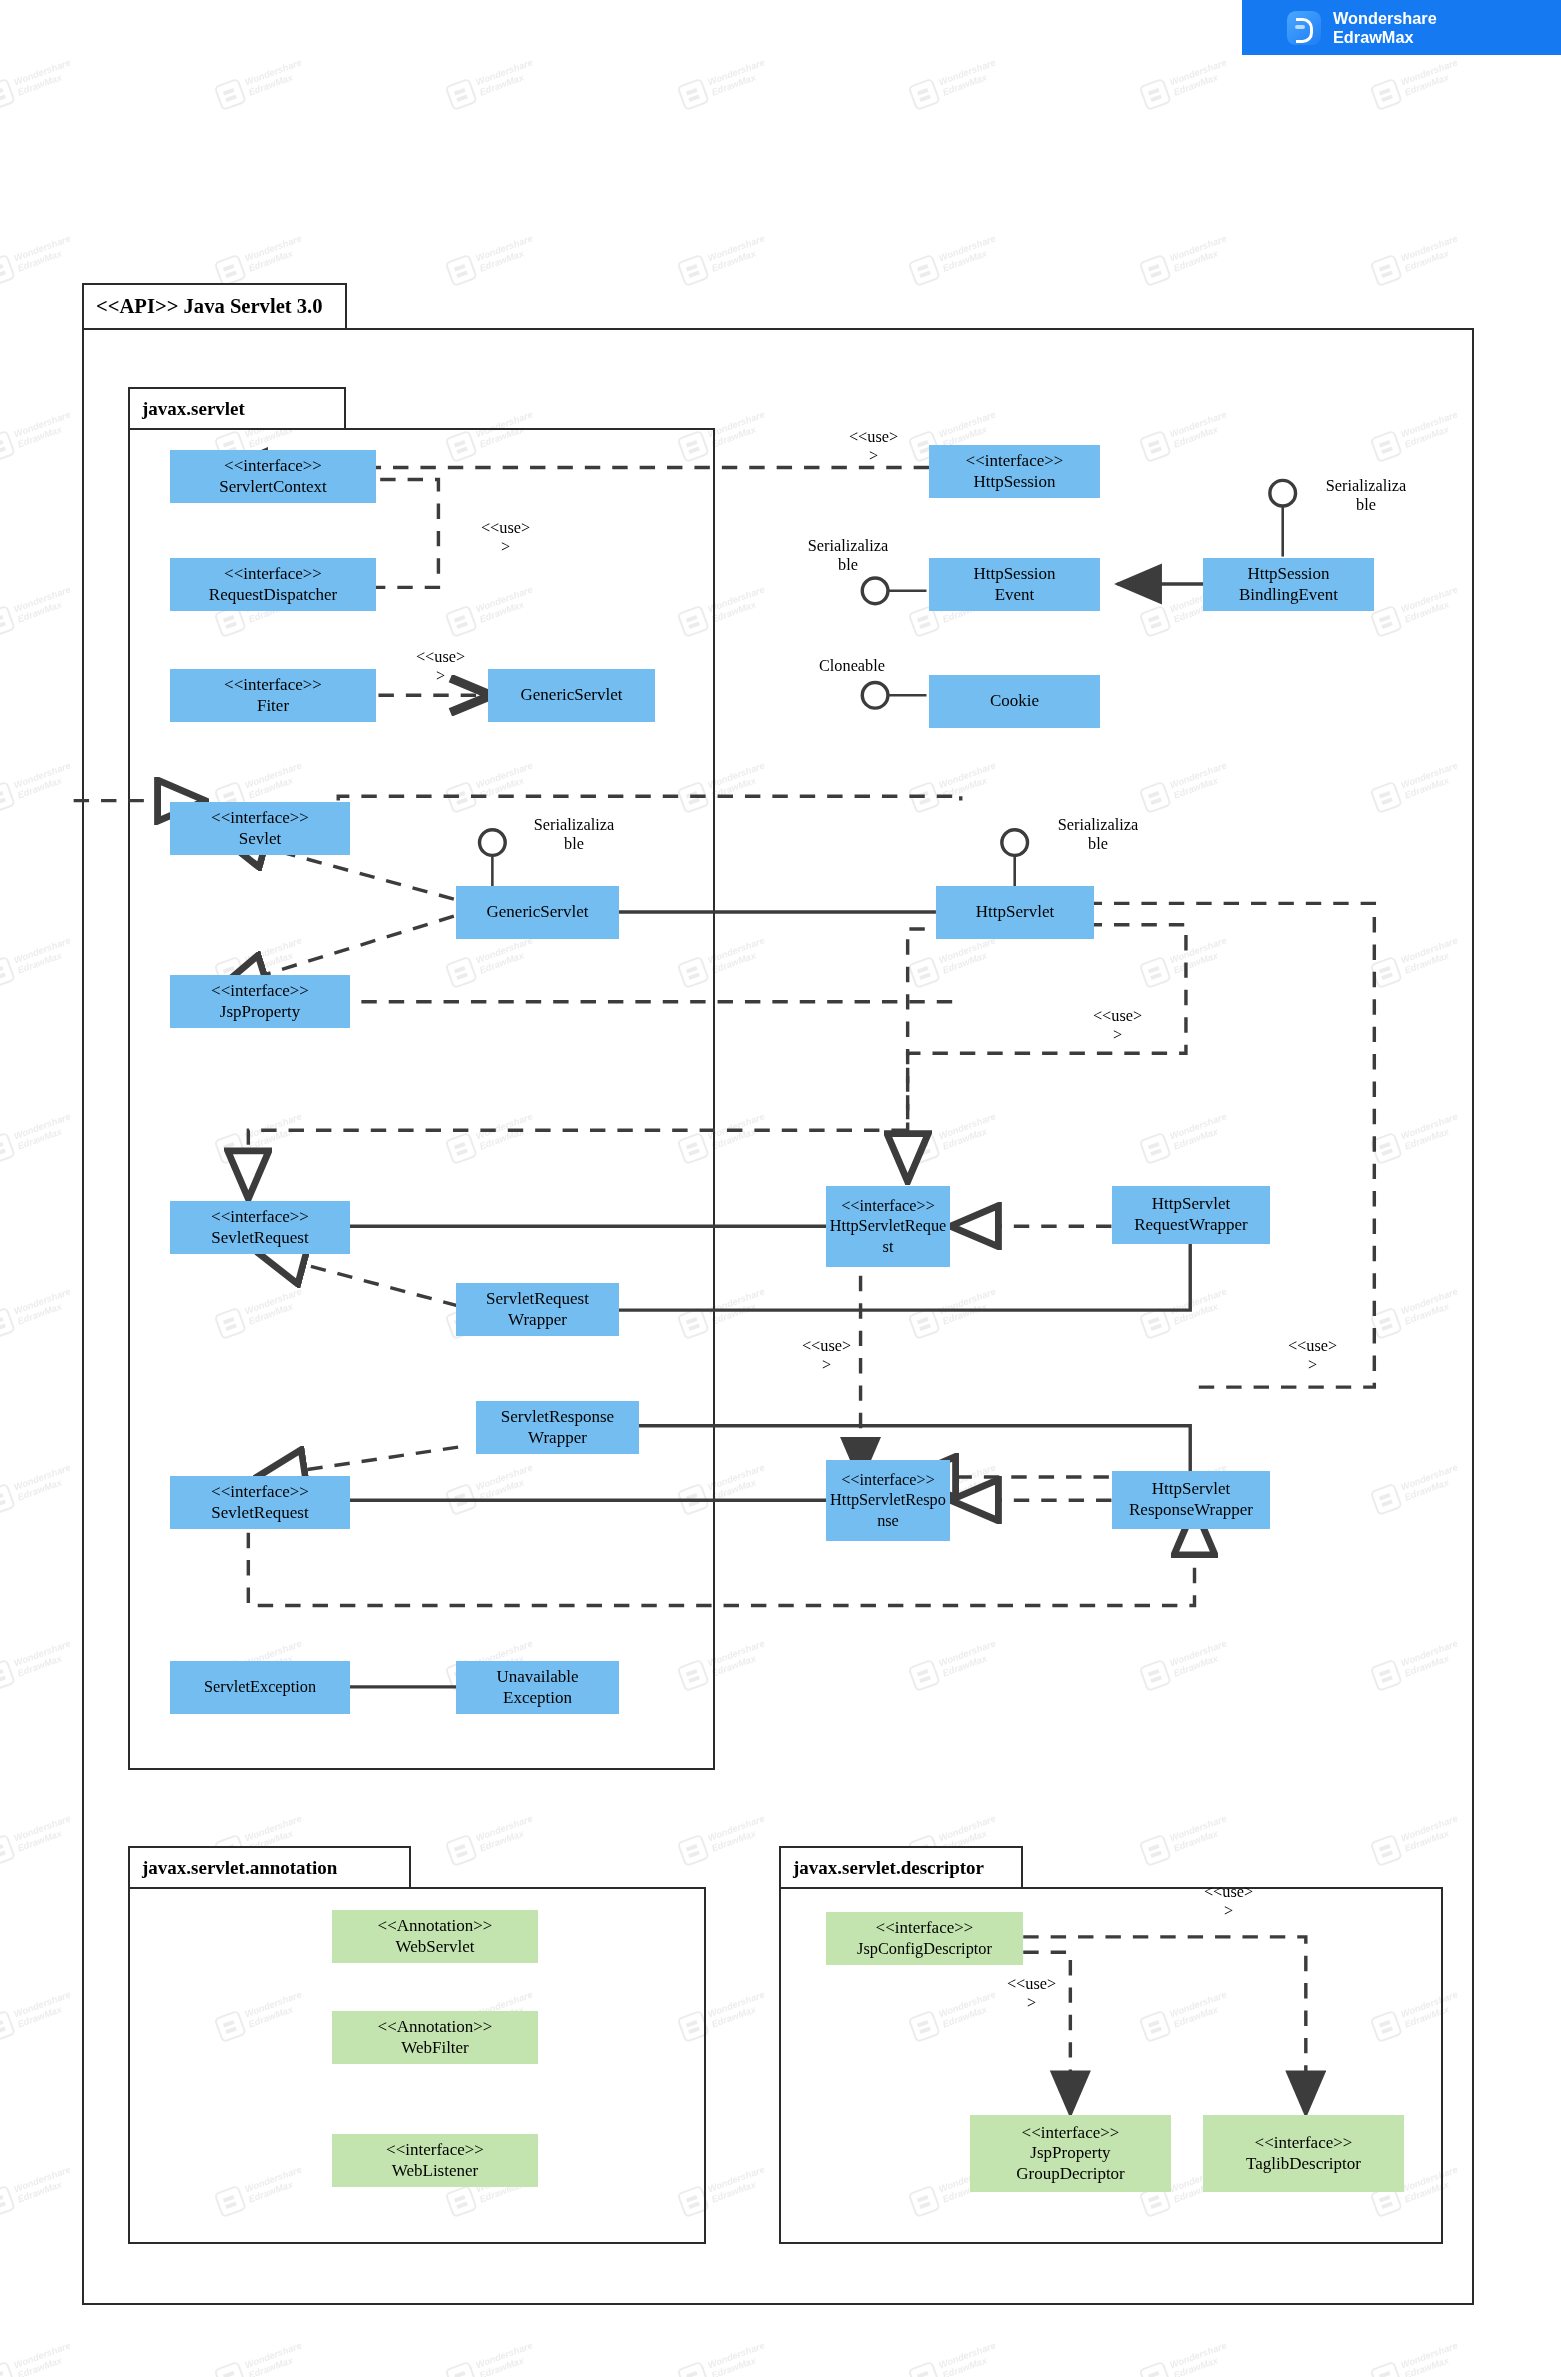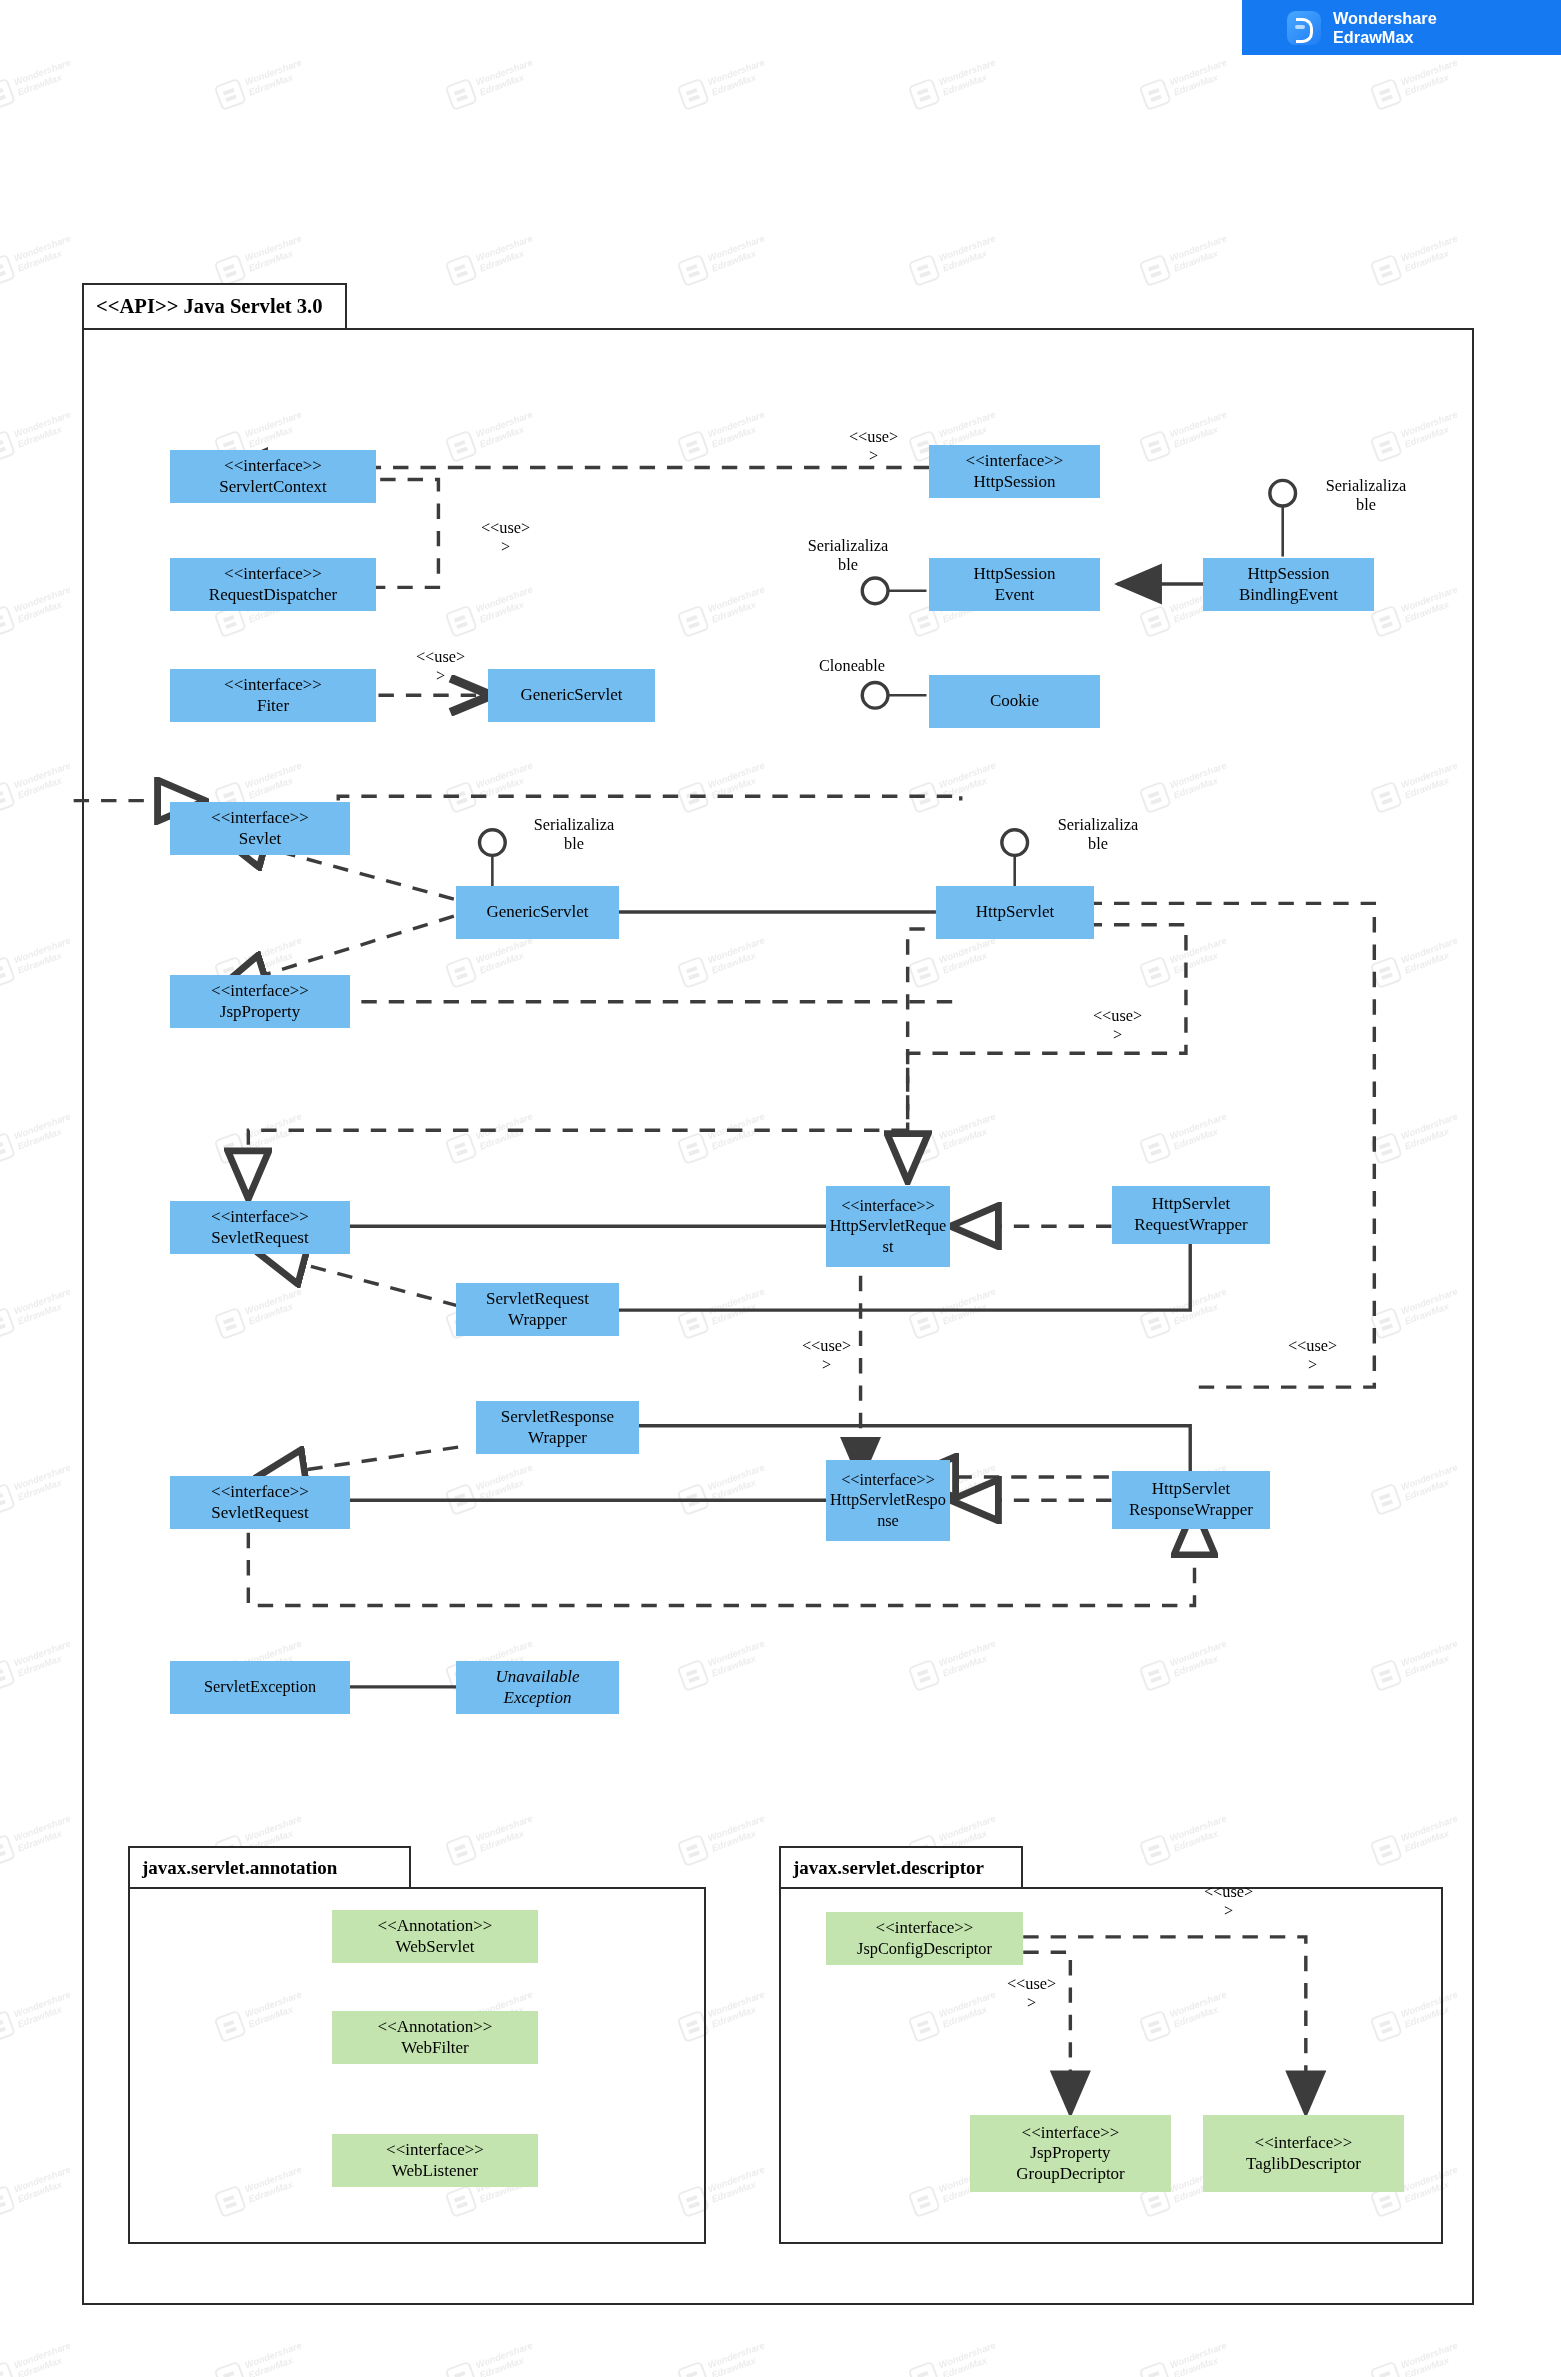--- a/index.html
+++ b/index.html
@@ -642,20 +642,24 @@
       <circle cx="1498" cy="576" r="15"></circle>
       <circle cx="1022" cy="812" r="15"></circle>
     </g>
   </svg>
 
   <div class="pkg" style="left:82px; top:283px; width:1392px; height:2021px;">
     <div class="pkg-tab" style="width:265px; height:45px; font-size:20.6px;">&lt;&lt;API&gt;&gt; Java Servlet 3.0</div>
     <div class="pkg-body" style="top:45px; width:1392px; height:1977px;"></div>
   </div>
 
+  <div class="pkg" style="left:128px; top:387px; width:587px; height:1383px;">
+    <div class="pkg-tab" style="width:218px; height:41px; font-size:19px;">javax.servlet</div>
+    <div class="pkg-body" style="top:41px; width:587px; height:1342px;"></div>
+  </div>
 
 
   <div class="pkg" style="left:128px; top:1846px; width:578px; height:398px;">
     <div class="pkg-tab" style="width:283px; height:41px; font-size:19px;">javax.servlet.annotation</div>
     <div class="pkg-body" style="top:41px; width:578px; height:357px;"></div>
   </div>
 
   <div class="pkg" style="left:779px; top:1846px; width:664px; height:398px;">
     <div class="pkg-tab" style="width:244px; height:41px; font-size:19px;">javax.servlet.descriptor</div>
     <div class="pkg-body" style="top:41px; width:664px; height:357px;"></div>
@@ -711,21 +715,21 @@
 
   <div class="node blue" style="left:170px; top:1476px; width:180px; height:53px;">
     <span class="ln">&lt;&lt;interface&gt;&gt;</span>
     <span class="ln">SevletRequest</span>
   </div>
 
   <div class="node blue" style="left:170px; top:1661px; width:180px; height:53px;">
     <span class="ln" style="font-size:16.3px">ServletException</span>
   </div>
 
-  <div class="node blue" style="left:456px; top:1661px; width:163px; height:53px;font-style:italic;">
+  <div class="node blue" style="left:456px; top:1661px; width:163px; height:53px;">
     <span class="ln" style="white-space:pre-line">Unavailable
 Exception</span>
   </div>
 
   <div class="node blue" style="left:929px; top:445px; width:171px; height:53px;">
     <span class="ln">&lt;&lt;interface&gt;&gt;</span>
     <span class="ln">HttpSession</span>
   </div>
 
   <div class="node blue" style="left:929px; top:558px; width:171px; height:53px;">

